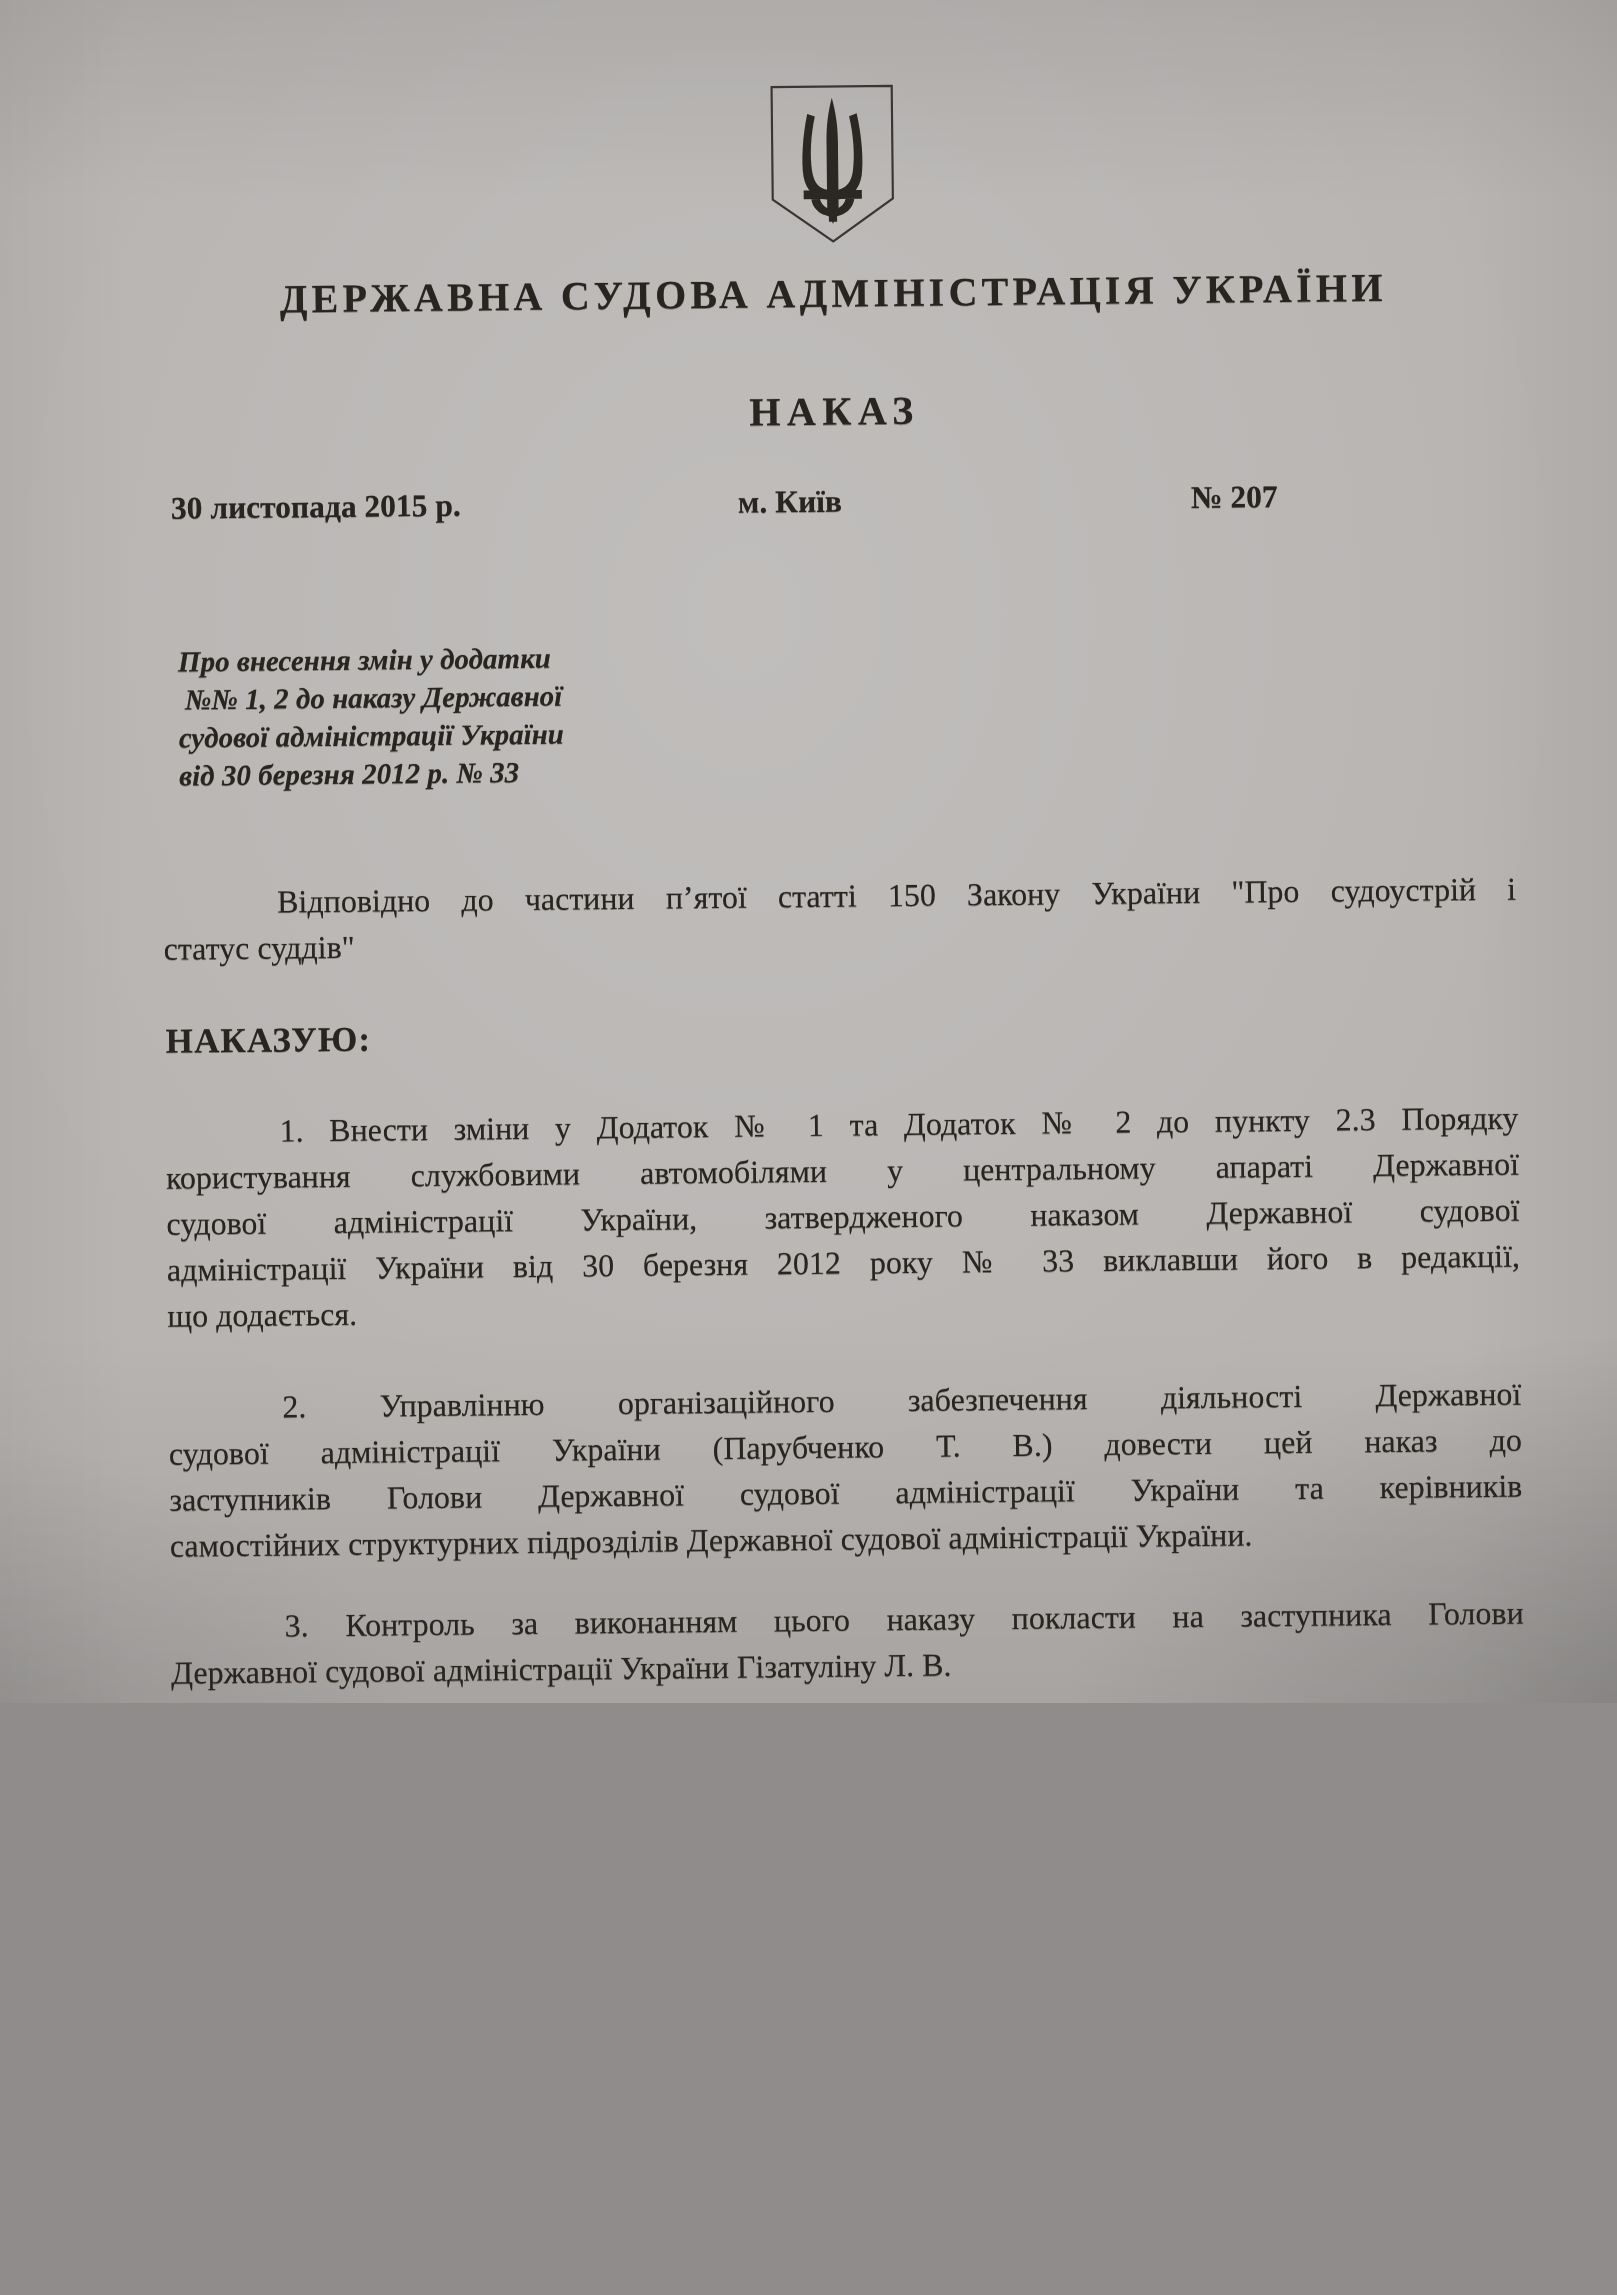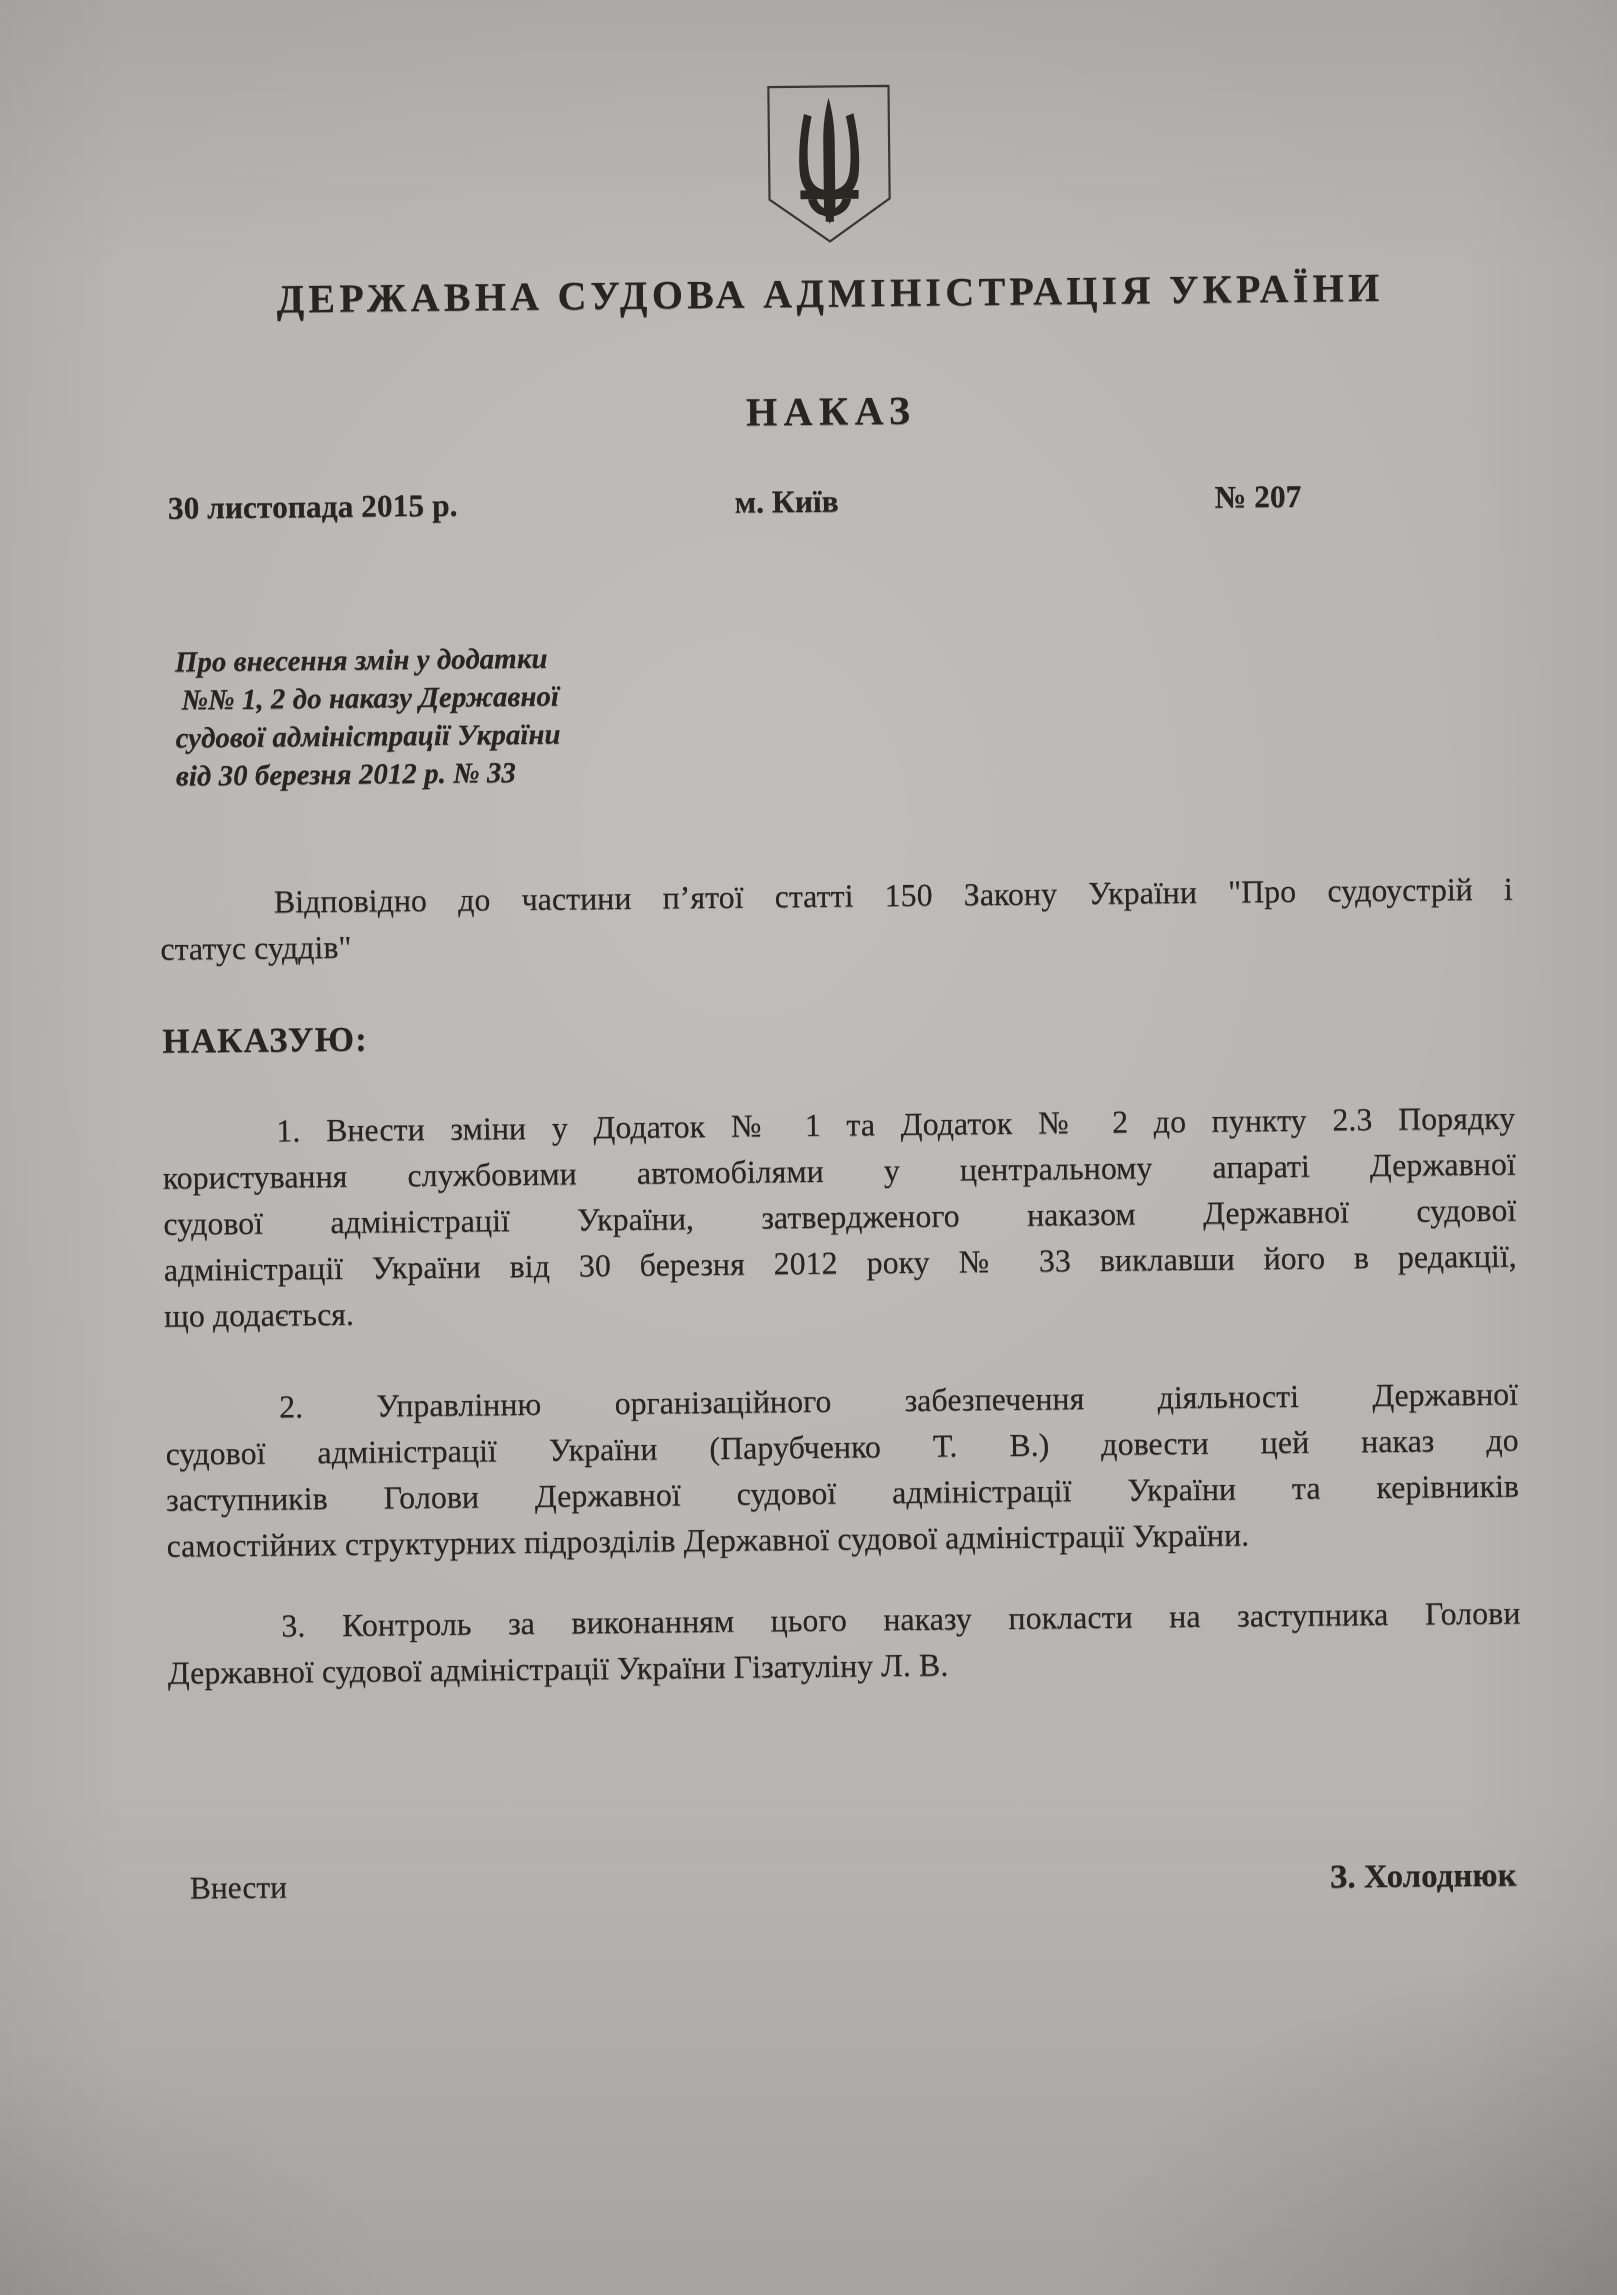--- a/index.html
+++ b/index.html
@@ -1,17 +1,17 @@
 <!DOCTYPE html>
 <html style="font-size:8.7px"><head>
 <meta charset="utf-8">
 <style>
   html,body{margin:0;padding:0;background:#8f8c8b;}
   #page{
-    position:relative;width:1618px;height:2295px;overflow:hidden;
+    position:relative;width:1618px;height:1703px;overflow:hidden;
     background:
       radial-gradient(ellipse 1304px 1521px at 46% 36%, rgba(255,255,255,0.13), rgba(255,255,255,0) 65%),
       linear-gradient(180deg, rgba(0,0,0,0.07) 0%, rgba(0,0,0,0) 12%, rgba(0,0,0,0) 78%, rgba(0,0,0,0.09) 100%),
       radial-gradient(ellipse 869px 598px at 102% 102%, rgba(0,0,0,0.17), rgba(0,0,0,0) 68%),
       radial-gradient(ellipse 706px 489px at -2% 103%, rgba(0,0,0,0.11), rgba(0,0,0,0) 65%),
       linear-gradient(90deg, rgba(0,0,0,0.04), rgba(0,0,0,0) 8%, rgba(0,0,0,0) 90%, rgba(0,0,0,0.05)),
       #b7b4b2;
     font-family:"Liberation Serif","DejaVu Serif",serif;
     color:#28241f;
   }
@@ -19,21 +19,21 @@
   .doc{position:absolute;left:163px;top:0;width:1353px;height:2295px;}
   .ink{text-shadow:0 0.8px 0.5px rgba(52,46,40,0.38), 0 -0.5px 0.5px rgba(52,46,40,0.20);}
   .emblem{position:absolute;top:84px;left:613px;width:128px;height:162px;}
   .org{position:absolute;top:270px;left:0;width:100%;text-align:center;
        font-weight:bold;font-size:40px;letter-spacing:4.3px;white-space:nowrap;}
   .dtyp{position:absolute;top:388px;left:0;width:100%;text-align:center;
        font-weight:bold;font-size:40px;letter-spacing:6.5px;}
   .meta{position:absolute;top:484px;left:0;width:100%;height:49px;font-weight:bold;font-size:31.5px;}
   .meta .date{position:absolute;left:12px;}
   .meta .place{position:absolute;left:579px;}
-  .meta .num{position:absolute;left:1059px;}
+  .meta .num{position:absolute;left:1032px;}
   .subject{position:absolute;top:636px;left:17.4px;width:576px;
        font-weight:bold;font-style:italic;font-size:29px;line-height:38px;}
   .subject .s-indent{padding-left:6.5px;}
   .para{position:absolute;left:0;width:1353px;font-size:32px;line-height:46px;}
   .preamble{top:873px;}
   .jline{text-align:justify;text-align-last:justify;}
   .firstline{text-indent:114px;}
   .lastline{text-align:left;}
   .order{position:absolute;top:1015px;left:1.1px;font-weight:bold;font-size:35px;letter-spacing:1.1px;}
   .i1{top:1102px;} .i2{top:1378px;} .i3{top:1597px;}

